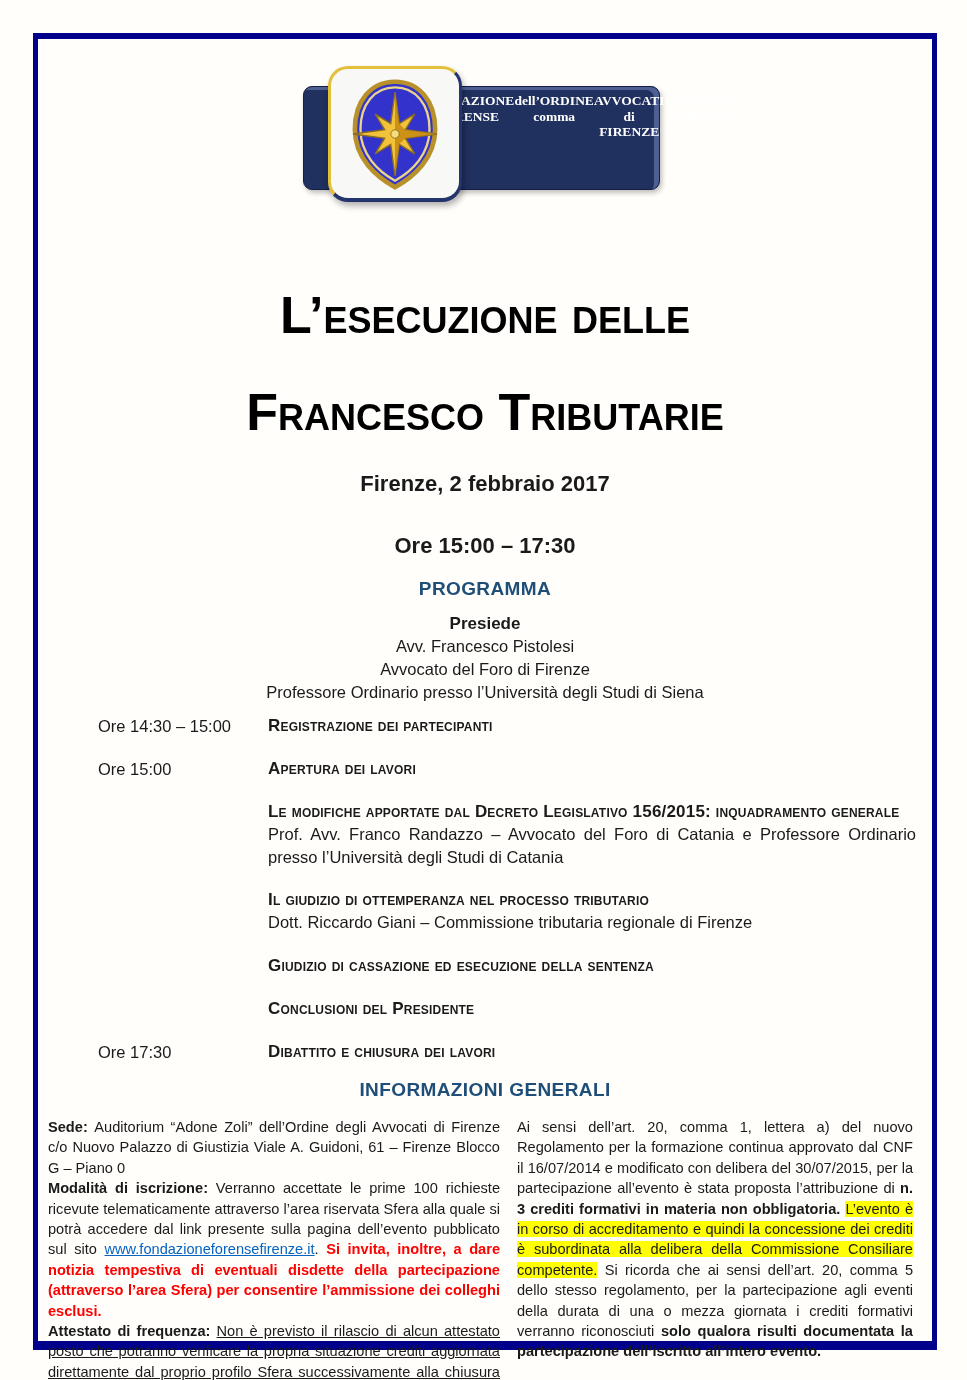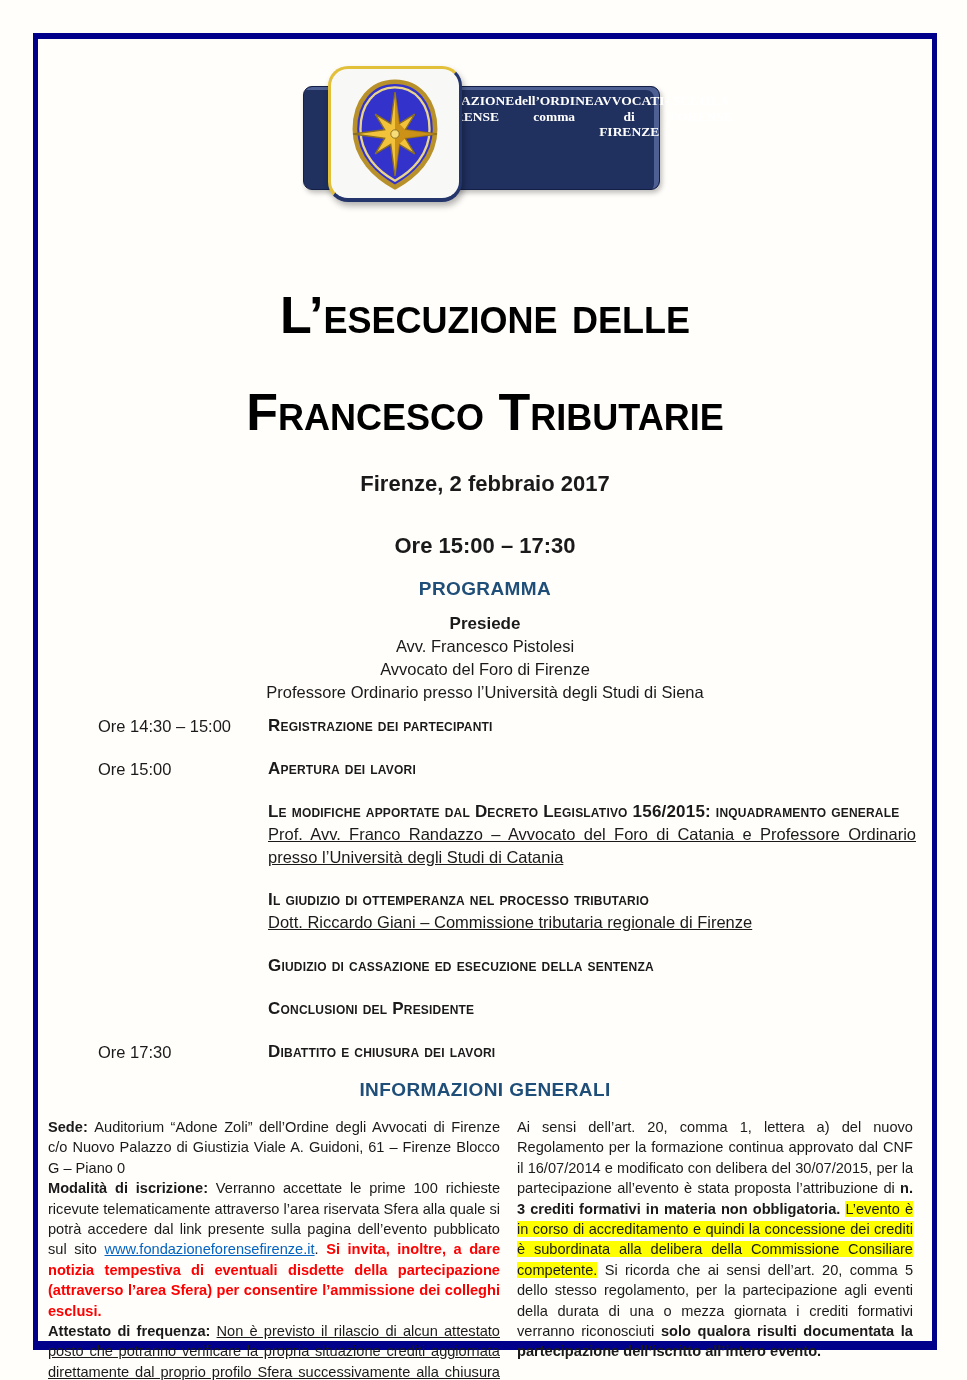--- a/index.html
+++ b/index.html
@@ -42,21 +42,21 @@
   .presiede{position:absolute;top:573px;left:0;width:100%;text-align:center;
     font-size:16.5px;line-height:23px;}
   .presiede .p-label{font-weight:bold;font-size:17px;}
 
   
   .schedule{position:absolute;top:676px;left:47px;width:818px;margin-left:13px;}
   .srow{display:grid;grid-template-columns:170px 1fr;margin-bottom:11px;}
   .stime{font-size:16.5px;line-height:22px;}
   .sheading{font-weight:bold;font-variant:small-caps;font-size:17px;line-height:22px;
     letter-spacing:.2px;}
-  .sspeaker{font-size:16.5px;line-height:22.5px;text-align:justify;text-decoration:underline;}
+  .sspeaker{font-size:16.5px;line-height:22.5px;text-align:justify;}
   .gap{height:10px;}
 
   
   .info-cols{position:absolute;top:1078px;left:10px;width:865px;display:flex;gap:17px;}
   .col{font-size:14.6px;line-height:20.4px;text-align:justify;}
   .col-left{width:452px;}
   .col-right{width:396px;}
   .col p{margin:0;}
 
   .run-b{font-weight:bold;}

